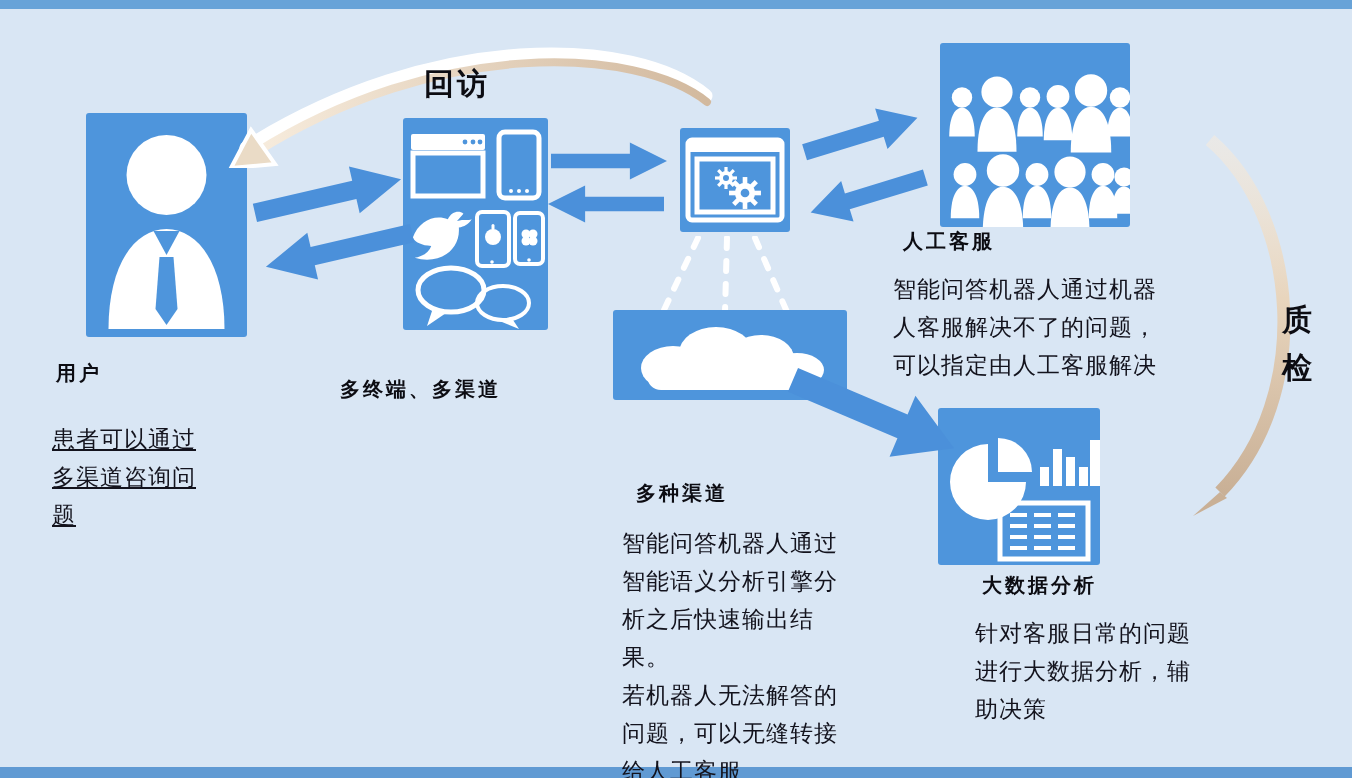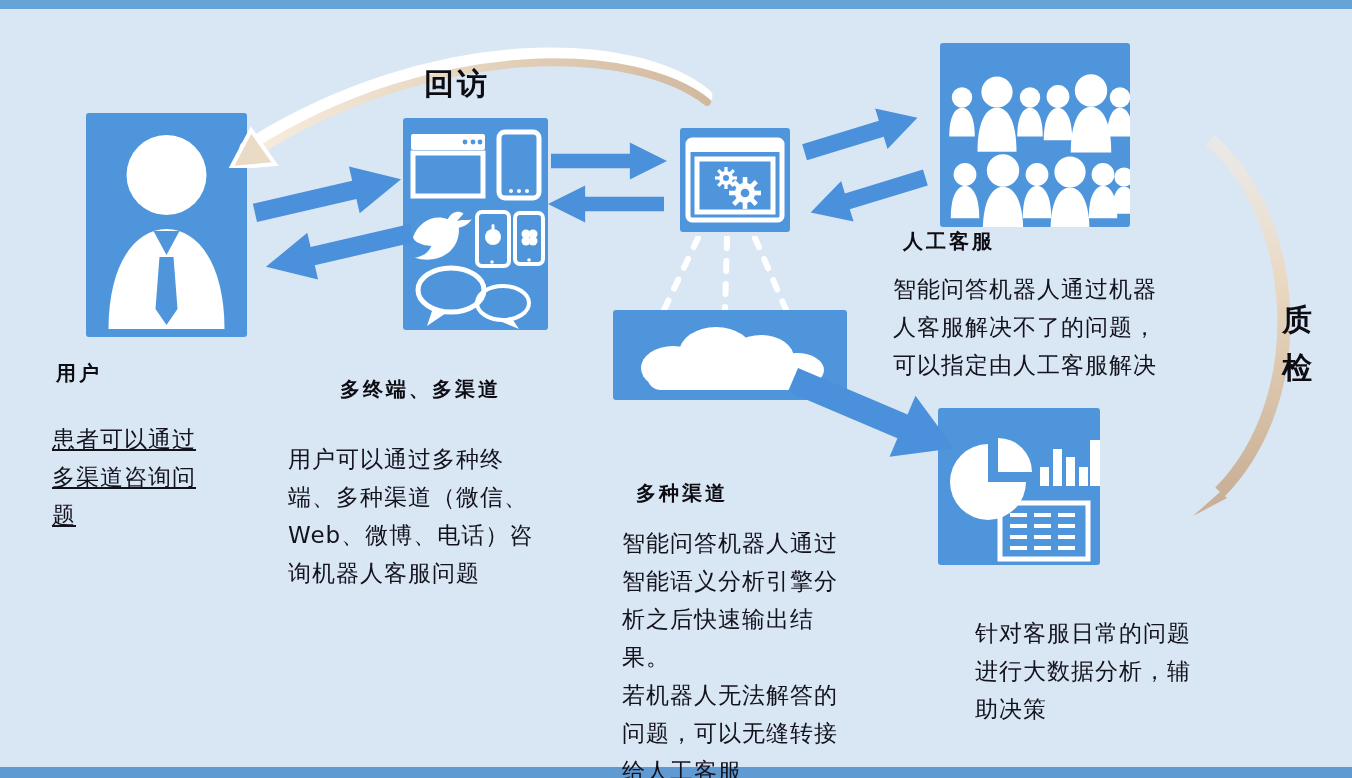--- a/index.html
+++ b/index.html
@@ -71,24 +71,20 @@
       </g>
       <g>
         <ellipse cx="48" cy="172" rx="33" ry="22" fill="none" stroke="#fff" stroke-width="5"></ellipse>
         <polygon points="30,190 24,208 46,193" fill="#fff"></polygon>
         <ellipse cx="100" cy="185" rx="26" ry="17" fill="none" stroke="#fff" stroke-width="4"></ellipse>
         <polygon points="108,199 116,211 94,202" fill="#fff"></polygon>
       </g>
     </svg>
   </div>
   <div class="abs title" style="left:303px;top:376px;margin-left:37px;">多终端、多渠道</div>
-  <div class="abs desc" style="left:288px;top:440px;width:310px;">用户可以通过多种终
-端、多种渠道（微信、
-Web、微博、电话）咨
-询机器人客服问题</div>
 
   <div class="abs box" style="left:680px;top:128px;width:110px;height:104px;">
     <svg width="110" height="104" viewBox="0 0 110 104">
       <rect x="8" y="12" width="94" height="12" rx="2" fill="#fff"></rect>
       <rect x="8" y="12" width="94" height="80" rx="4" fill="none" stroke="#fff" stroke-width="5"></rect>
       <rect x="17" y="31" width="76" height="53" fill="none" stroke="#fff" stroke-width="5"></rect>
       <g transform="translate(46,50)">
         <g stroke="#fff" stroke-width="3.2">
           <line x1="0" y1="-11" x2="0" y2="-6"></line>
             <line x1="7.8" y1="-7.8" x2="4.2" y2="-4.2"></line>
@@ -202,20 +198,21 @@
           <rect x="72" y="127" width="17" height="4"></rect>
             <rect x="96" y="127" width="17" height="4"></rect>
             <rect x="120" y="127" width="17" height="4"></rect>
           <rect x="72" y="138" width="17" height="4"></rect>
             <rect x="96" y="138" width="17" height="4"></rect>
             <rect x="120" y="138" width="17" height="4"></rect>
         </g>
       </g>
     </svg>
   </div>
+  <div class="abs title" style="left:982px;top:572px;">大数据分析</div>
   <div class="abs desc" style="left:975px;top:614px;width:300px;">针对客服日常的问题
 进行大数据分析，辅
 助决策</div>
 
   <svg class="abs arrow" style="left:253px;top:170px;transform:rotate(-13deg);" width="150" height="52" viewBox="0 0 150 50" preserveAspectRatio="none">
       <polygon points="0,16 102,16 102,2 150,25 102,48 102,34 0,34"></polygon>
     </svg>
   <svg class="abs arrow" style="left:264px;top:224px;transform:rotate(-13deg) scaleX(-1);" width="150" height="52" viewBox="0 0 150 50" preserveAspectRatio="none">
       <polygon points="0,16 102,16 102,2 150,25 102,48 102,34 0,34"></polygon>
     </svg>

